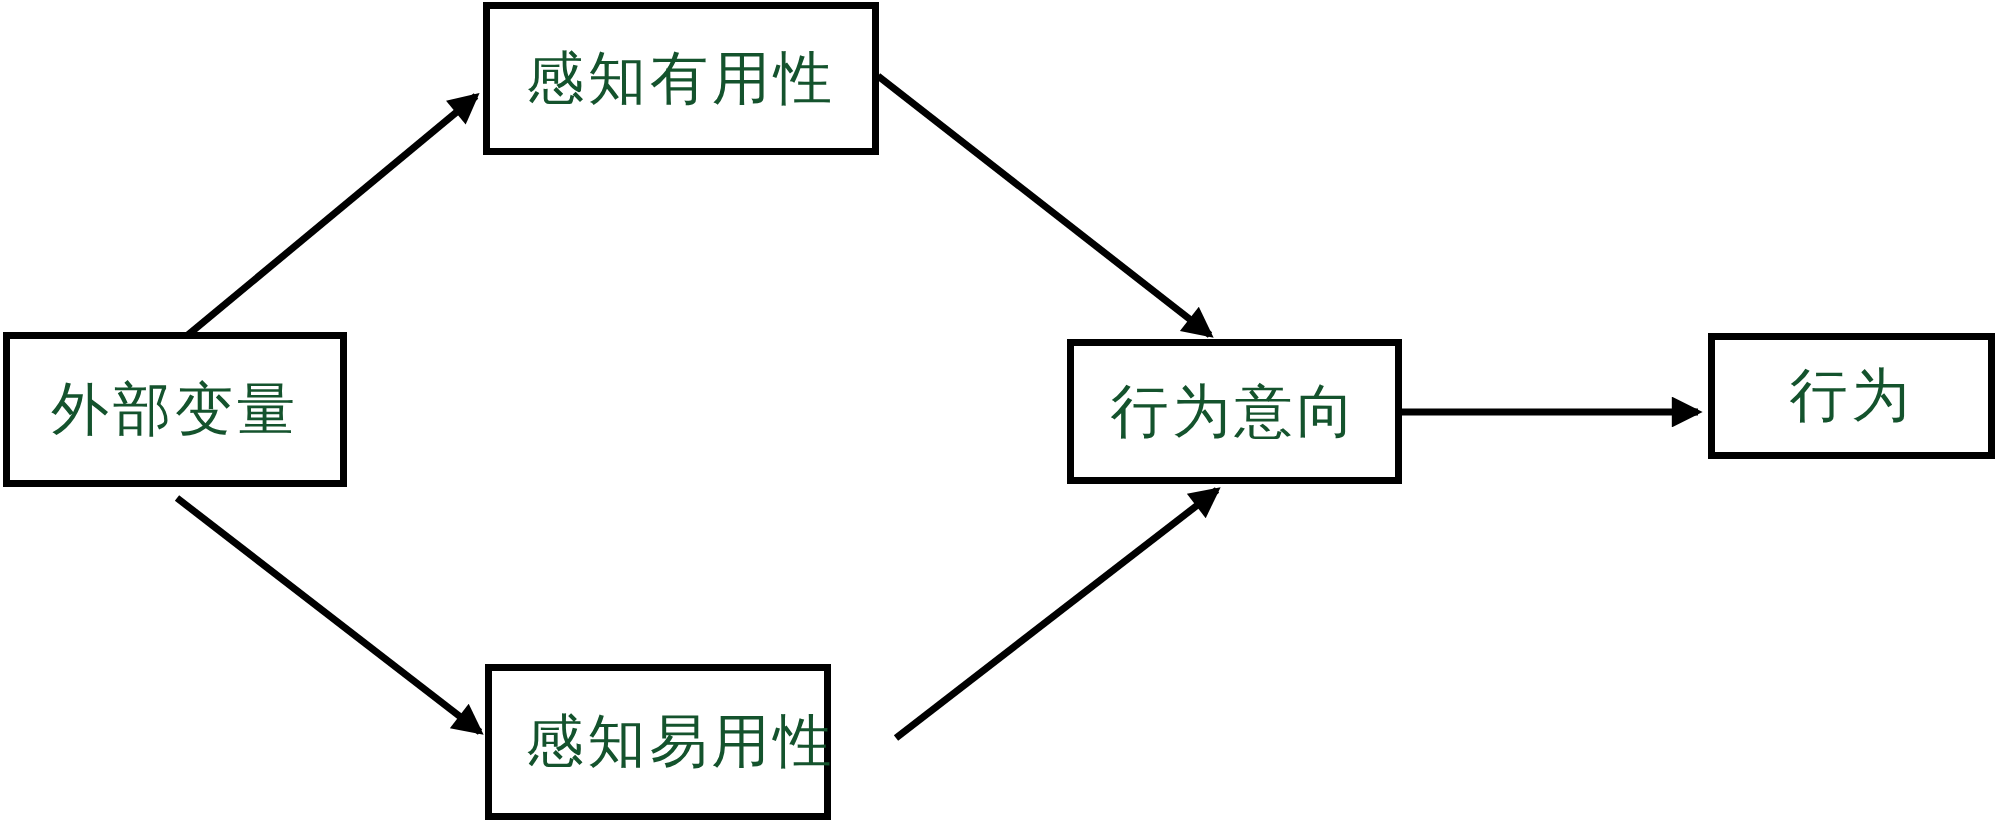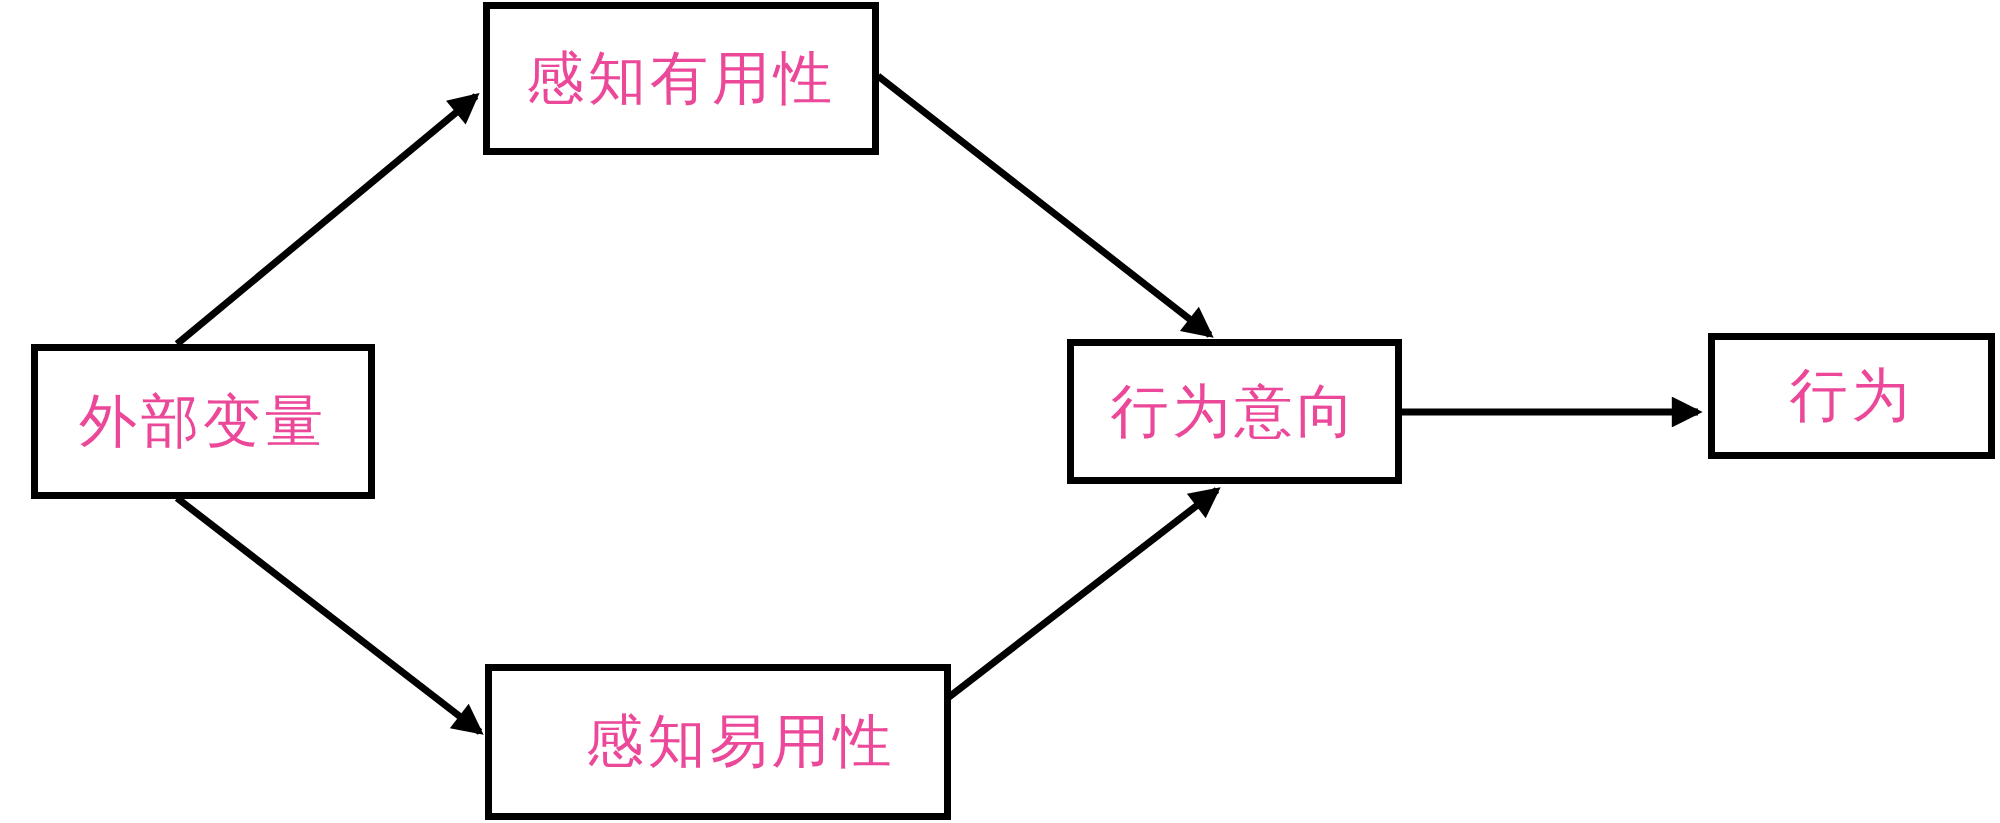--- a/index.html
+++ b/index.html
@@ -23,29 +23,29 @@
     height: 823px;
   }
   .node {
     position: absolute;
     box-sizing: border-box;
     border: 7px solid #000000;
     background: #ffffff;
     display: flex;
     align-items: center;
     justify-content: center;
-    color: #ec4899;
+    color: #14532d;
     font-size: 58px;
     font-weight: 400;
     letter-spacing: 4px;
     white-space: nowrap;
   }
-  .node-external    { left: 3px;    top: 344px; width: 344px; height: 155px; margin-left: 28px; }
+  .node-external    { left: 3px;    top: 332px; width: 344px; height: 155px; }
   .node-usefulness  { left: 483px;  top: 2px;   width: 396px; height: 153px; }
-  .node-ease        { left: 485px;  top: 664px; width: 466px; height: 156px; padding-left: 45px; }
+  .node-ease        { left: 485px;  top: 664px; width: 346px; height: 156px; padding-left: 45px; }
   .node-intention   { left: 1067px; top: 339px; width: 335px; height: 145px; }
   .node-behavior    { left: 1708px; top: 333px; width: 287px; height: 126px; }
 </style>
 </head>
 <body>
 
 <div class="canvas">
 
   <svg class="arrows-layer" viewBox="0 0 2000 823" xmlns="http://www.w3.org/2000/svg">
     <defs>

